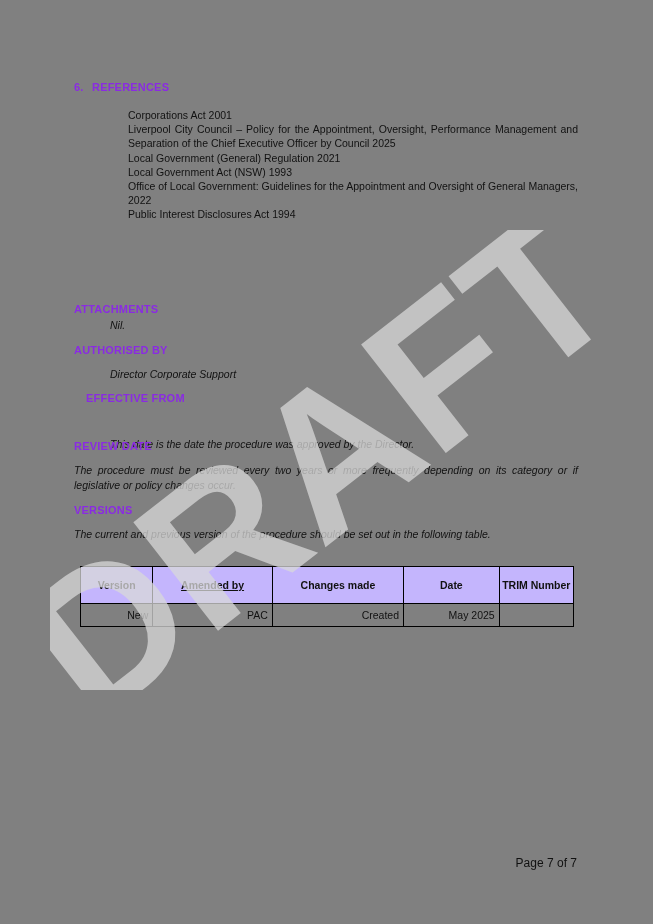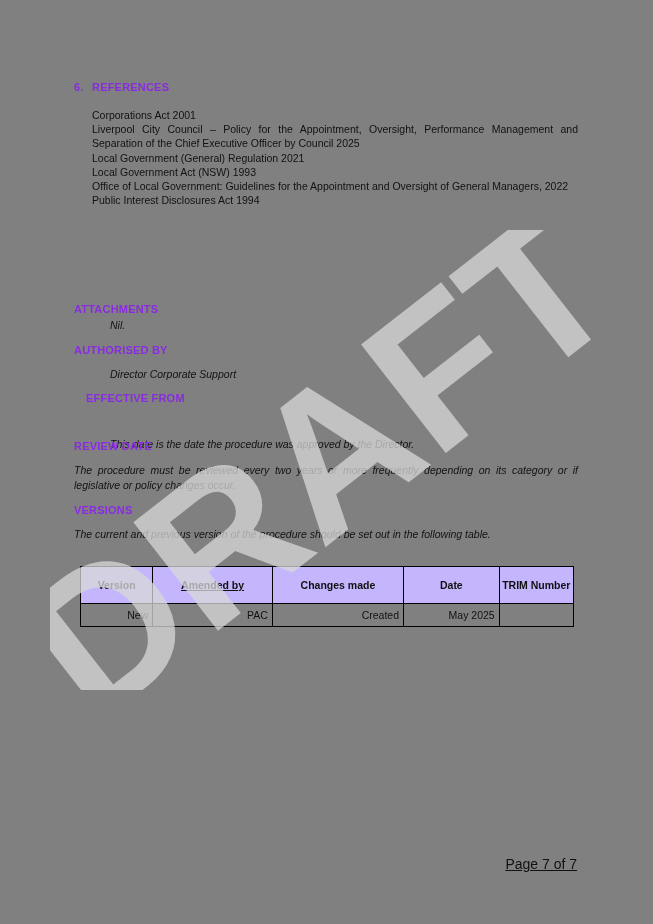--- a/index.html
+++ b/index.html
@@ -58,21 +58,21 @@
 
   .ref-list {
     position: absolute;
     left: 92px;
     width: 486px;
     color: #111;
     font-size: 10.5px;
     line-height: 14.2px;
     text-align: justify;
   }
-  .ref-list div { text-align: justify; }
+  .ref-list div { text-align: justify; margin-left: 36px; }
 
   .body-text {
     position: absolute;
     color: #111;
     font-size: 10.5px;
     line-height: 14.5px;
   }
   .italic { font-style: italic; margin-left: 36px; }
 
   .para {
@@ -115,24 +115,23 @@
   .col-version { width: 72px; }
   .col-amended { width: 120px; text-decoration: underline; }
   .col-changes { width: 132px; }
   .col-date { width: 96px; }
   .col-trim { width: 74px; }
 
   .footer {
     position: absolute;
     right: 76px;
     top: 856px;
-    font-size: 14px;
+    font-size: 12px;
     color: #111;
     text-align: right;
-    text-decoration: underline;
   }
 </style>
 </head>
 <body>
 
 <div id="page">
 
   <div class="watermark">
     <svg viewBox="0 0 560 460" xmlns="http://www.w3.org/2000/svg">
       <text x="280" y="300" fill="#d9d9d9" font-family="Liberation Sans, sans-serif" font-size="200" font-weight="bold" text-anchor="middle" transform="rotate(-38 280 250)">DRAFT</text>

